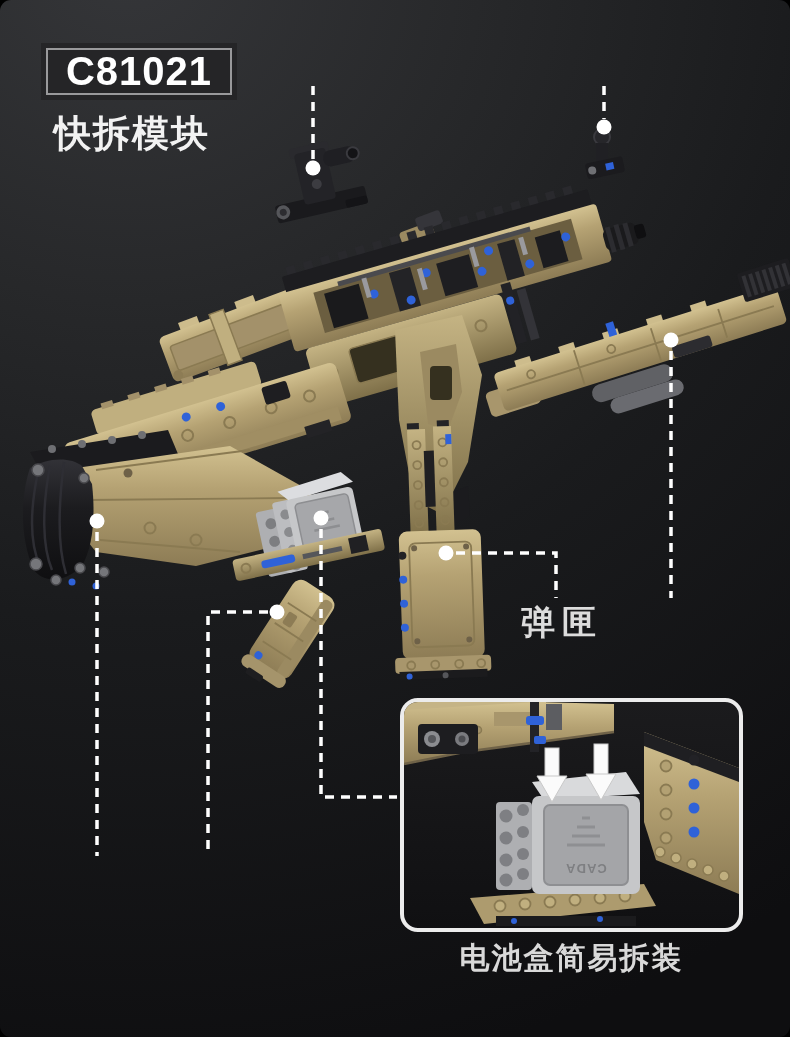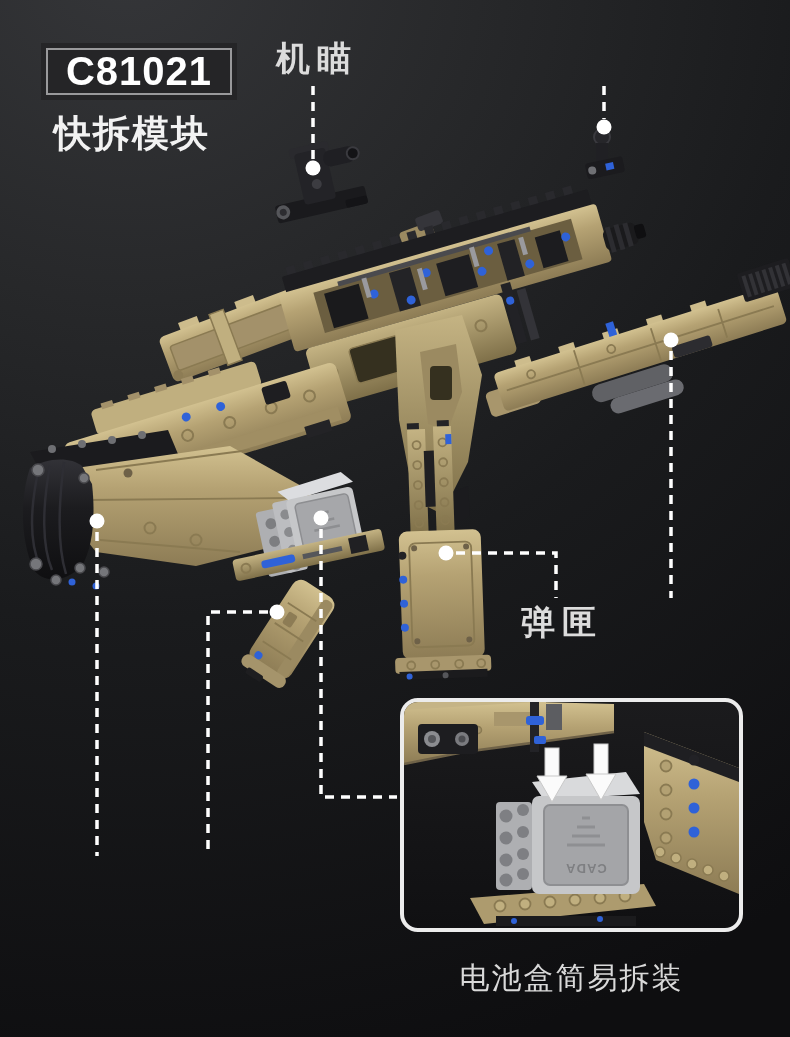--- a/index.html
+++ b/index.html
@@ -1,19 +1,20 @@
 <!DOCTYPE html>
 <html><head>
 <meta charset="utf-8">
 <style>
   html,body{margin:0;padding:0;background:#000;}
   .stage{
     position:relative;width:790px;height:1037px;overflow:hidden;
     background:radial-gradient(150% 110% at 16% -4%, #353639 0%, #27282a 30%, #1a1b1d 58%, #0e0e10 100%);
     font-family:"Liberation Sans","DejaVu Sans",sans-serif;
+    border-radius:11px;
   }
   .badge{
     position:absolute;left:41px;top:43px;width:196px;height:57px;
     background:#252527;box-sizing:border-box;display:flex;align-items:center;justify-content:center;
     box-shadow:inset 0 0 0 5px #252527, inset 0 0 0 7px #99999b;
   }
   .badge-text{color:#fff;font-size:40px;font-weight:bold;letter-spacing:1px;}
   .subtitle{
     position:absolute;left:54px;top:109px;color:#f2f2f2;font-size:37px;font-weight:bold;letter-spacing:2px;
   }
@@ -21,21 +22,21 @@
     position:absolute;color:#dcdcdc;font-size:34px;font-weight:bold;letter-spacing:7px;white-space:nowrap;
   }
   .inset-panel{
     position:absolute;left:400px;top:698px;width:343px;height:234px;box-sizing:border-box;
     border:4px solid #ececec;border-radius:18px;overflow:hidden;
     background:linear-gradient(180deg,#1b1b1d 0%,#101012 100%);
   }
   .inset-panel svg{display:block;width:100%;height:100%;}
   .inset-caption{
     position:absolute;left:400px;top:938px;width:343px;text-align:center;
-    color:#d9d9d9;font-size:30px;font-weight:normal;letter-spacing:2px;margin-top:20px;
+    color:#d9d9d9;font-size:30px;font-weight:bold;letter-spacing:2px;
   }
   svg{position:absolute;left:0;top:0;}
   .overlay{pointer-events:none;}
 </style>
 </head>
 <body>
 
 <div class="stage">
 
   <svg class="scene" width="790" height="1037" viewBox="0 0 790 1037">
@@ -349,21 +350,20 @@
       <circle cx="446" cy="553" r="7.5"></circle>
       <circle cx="671" cy="340" r="7.5"></circle>
     </g>
   </svg>
 
   <div class="badge">
     <span class="badge-text">C81021</span>
   </div>
   <div class="subtitle">快拆模块</div>
 
-  <div class="callout-label" style="left:276px;top:36px">机瞄</div>
   <div class="callout-label" style="left:521px;top:600px">弹匣</div>
 
   <div class="inset-panel">
     <svg viewBox="0 0 335 226">
       <defs>
         <linearGradient id="tanI" x1="0" y1="0" x2="0" y2="1">
           <stop offset="0" stop-color="#d2c190"></stop>
             <stop offset="0.4" stop-color="#b5a273"></stop>
             <stop offset="1" stop-color="#8d7c55"></stop>
         </linearGradient>

